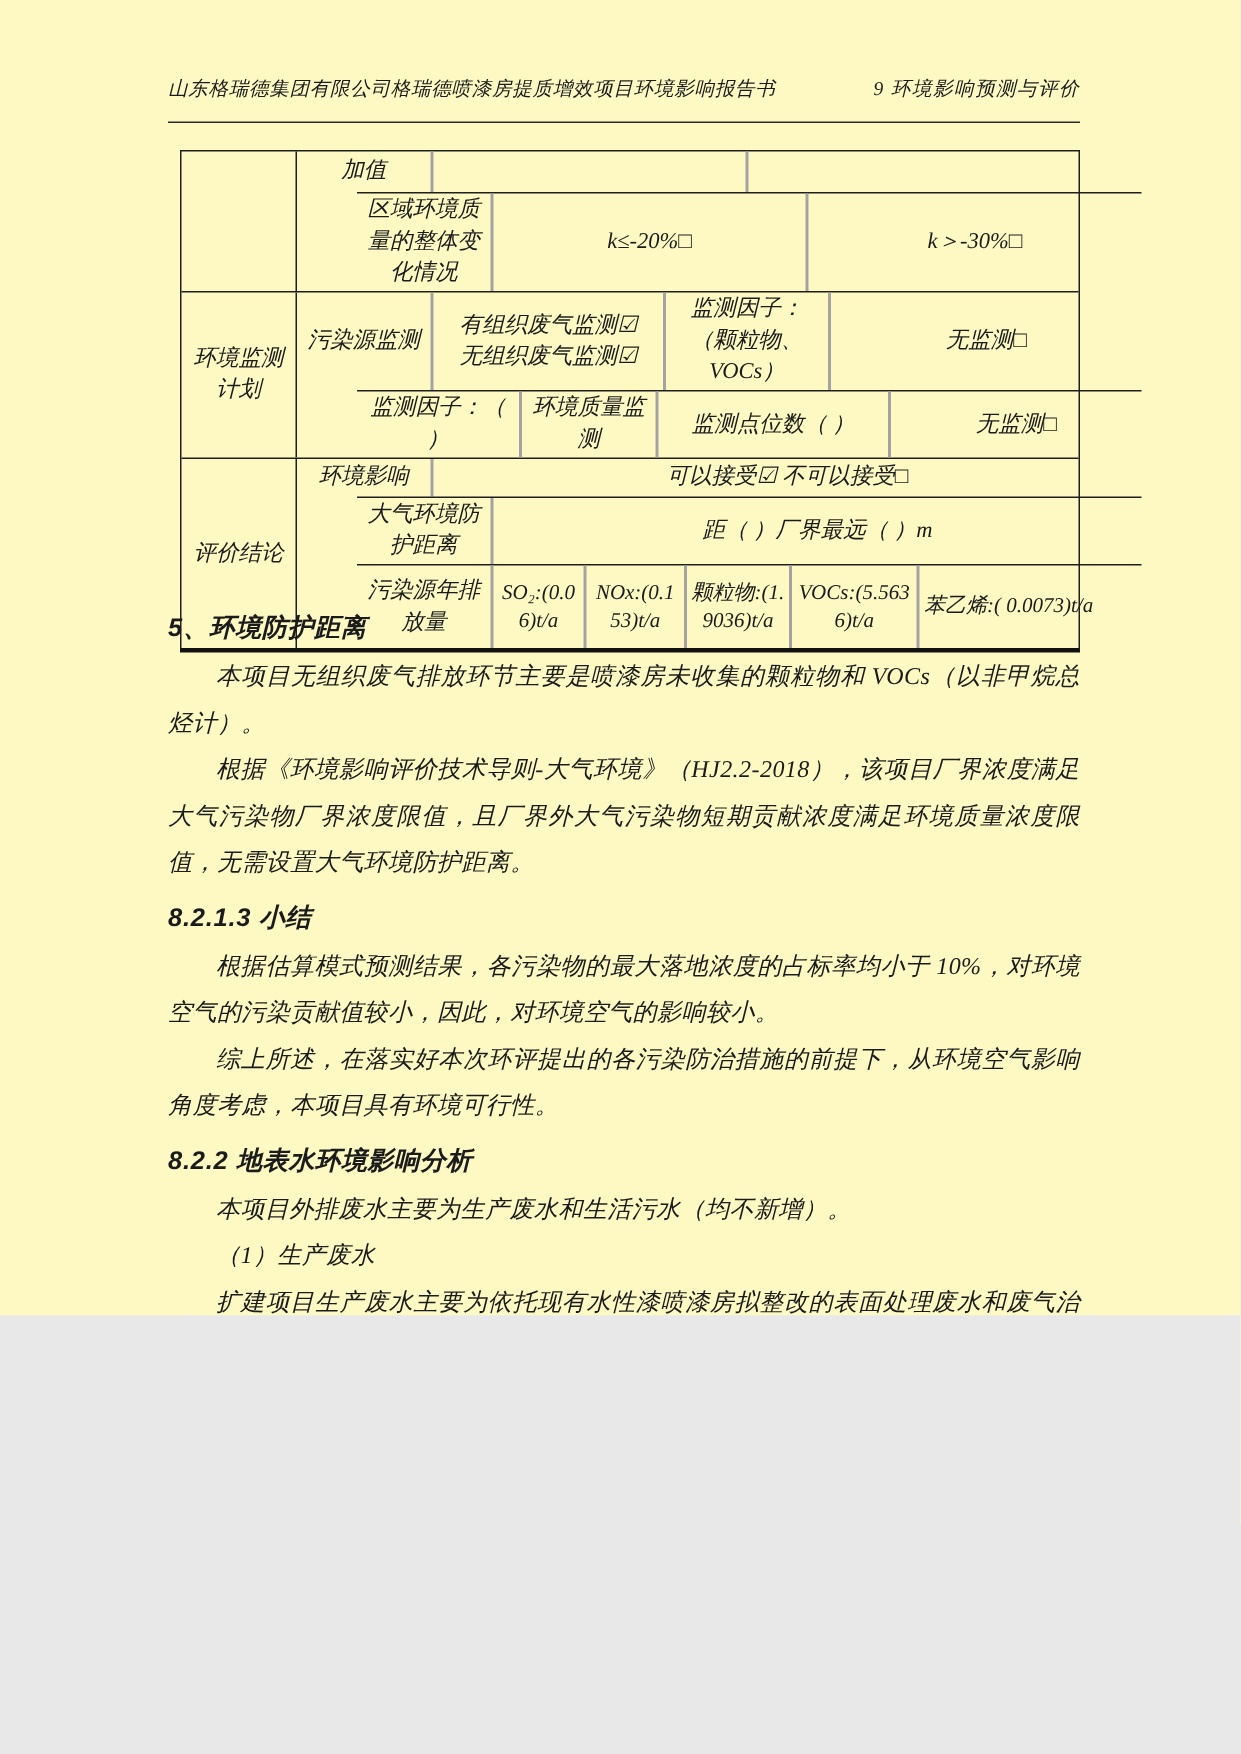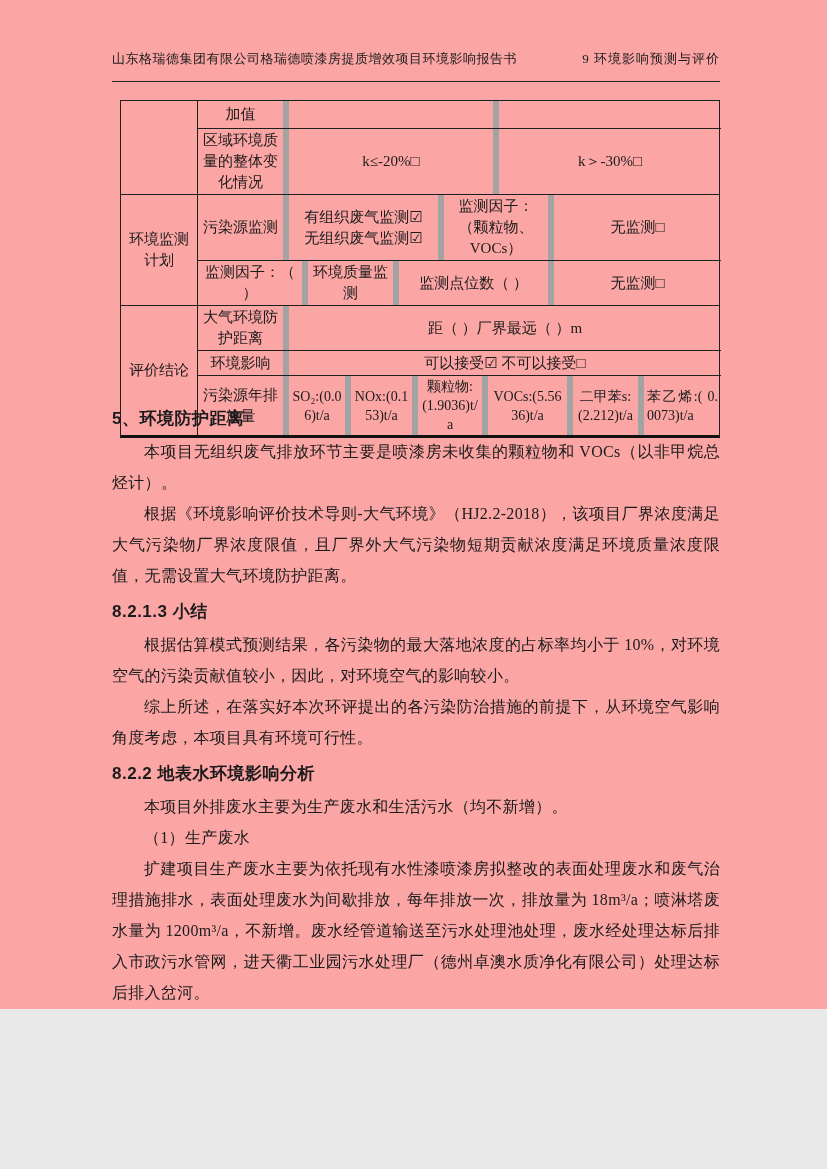--- a/index.html
+++ b/index.html
@@ -1,20 +1,20 @@
 <!DOCTYPE html>
 <html><head>
 <meta charset="utf-8">
 <style>
   * { margin:0; padding:0; box-sizing:border-box; }
   html,body { background:#e8e8e8; }
   .page {
-    position:relative; width:827px; height:1009px; background:#fca5a5;
+    position:relative; width:827px; height:877px; background:#fef9c3;
     font-family:"Liberation Serif","DejaVu Serif",serif; color:#1b1b1b;
-    margin:0 auto; overflow:hidden;
+    margin:0 auto; overflow:hidden;font-style:italic;
   }
   
   .header {
     position:absolute; top:50px; left:112px; width:608px;
     display:flex; justify-content:space-between; align-items:flex-end;
     font-size:13px; padding-bottom:13px; border-bottom:1px solid #2a2a2a;
   }
   .header .hl { letter-spacing:0.5px; }
   .header .hr { letter-spacing:1px; }
   
@@ -25,23 +25,23 @@
   }
   .tgroup { display:flex; }
   .tgroup + .tgroup { border-top:1px solid #1f1f1f; }
   .glabel {
     flex:0 0 77px; border-right:1px solid #1f1f1f;
     display:flex; align-items:center; justify-content:center;
     text-align:center; padding:2px;
   }
   .grows { flex:1; display:flex; flex-direction:column; }
   .trow { display:flex; }
-  .trow + .trow { border-top:1px solid #1f1f1f; }
+  .trow + .trow { border-top:1px solid #1f1f1f;margin-left:40px; }
   .cell {
-    border-right:6px solid #a3a3a3; flex:0 0 auto;
+    border-right:2px solid #a3a3a3; flex:0 0 auto;
     display:flex; align-items:center; justify-content:center;
     text-align:center; padding:1px 3px;
   }
   .trow .cell:last-child { border-right:none; flex:1 1 auto; }
   .pre { white-space:pre-line; }
   .chem { font-size:14px; line-height:19px; word-break:break-all; }
   .chem-j { text-align:justify; justify-content:flex-start; }
   
   .content { position:absolute; top:405px; left:112px; width:608px; }
   .para {
@@ -110,35 +110,34 @@
           <div class="cell" style="width:91px">环境质量监测</div>
           <div class="cell" style="width:155px">监测点位数（ ）</div>
           <div class="cell" style="width:167px">无监测□</div>
         </div>
       </div>
     </div>
 
     <div class="tgroup">
       <div class="glabel">评价结论</div>
       <div class="grows">
+        <div class="trow" style="min-height:25px">
+          <div class="cell" style="width:91px">环境影响</div>
+          <div class="cell" style="width:432px">可以接受☑ 不可以接受□</div>
+        </div>
         <div class="trow" style="min-height:44px">
           <div class="cell" style="width:91px">大气环境防护距离</div>
           <div class="cell" style="width:432px">距（ ）厂界最远（ ）m</div>
-        </div>
-        <div class="trow" style="min-height:25px">
-          <div class="cell" style="width:91px">环境影响</div>
-          <div class="cell" style="width:432px">可以接受☑ 不可以接受□</div>
         </div>
         <div class="trow" style="min-height:56px">
           <div class="cell" style="width:91px">污染源年排放量</div>
           <div class="cell chem" style="width:62px">SO₂:(0.06)t/a</div>
           <div class="cell chem" style="width:67px">NOx:(0.153)t/a</div>
           <div class="cell chem" style="width:70px">颗粒物:(1.9036)t/a</div>
           <div class="cell chem" style="width:85px">VOCs:(5.5636)t/a</div>
-          <div class="cell chem" style="width:71px">二甲苯s:(2.212)t/a</div>
           <div class="cell chem chem-j" style="width:77px">苯乙烯:( 0.0073)t/a</div>
         </div>
       </div>
     </div>
 
   </div>
 
   <div class="content">
     <div class="hd hd-first">5、环境防护距离</div>
     <p class="para">本项目无组织废气排放环节主要是喷漆房未收集的颗粒物和 VOCs（以非甲烷总烃计）。</p>

